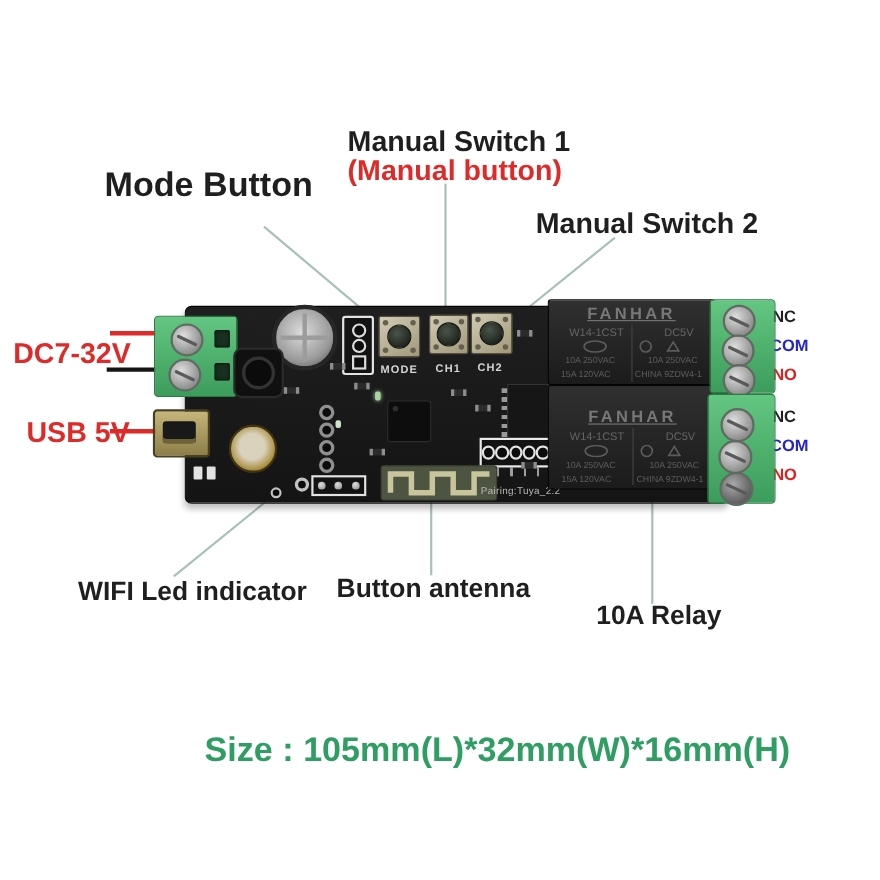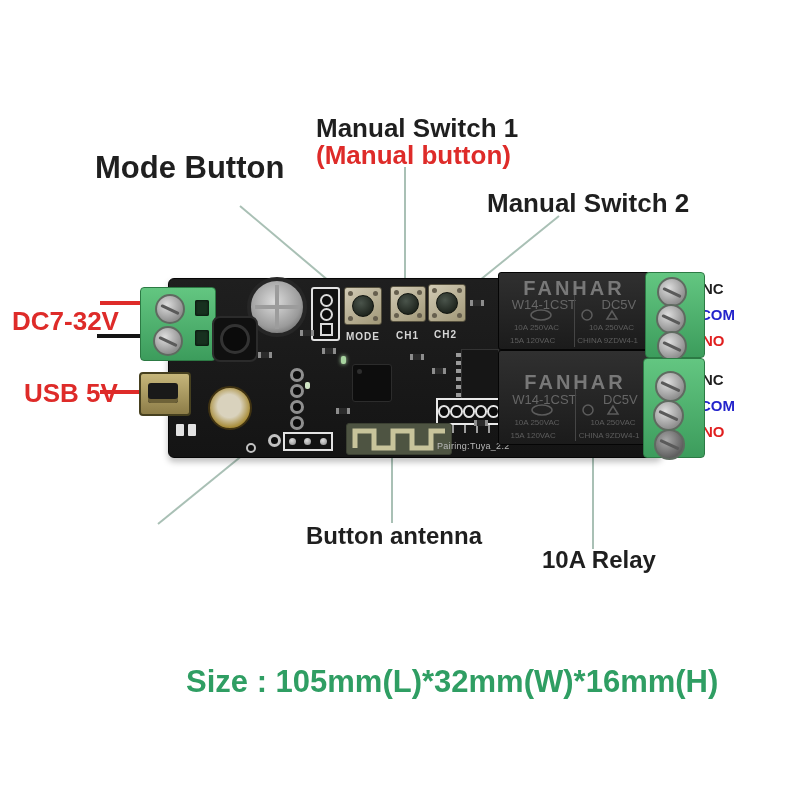--- a/index.html
+++ b/index.html
@@ -39,25 +39,25 @@
   .term{background:linear-gradient(180deg,#63c681,#3c9c5c);border:1px solid #2c7a44;border-radius:4px;}
   .screw{position:absolute;border-radius:50%;background:radial-gradient(circle at 38% 35%,#dedede,#8f8f8f 72%);
          border:2px solid #5f6a60;}
   .screw::after{content:"";position:absolute;left:12%;top:46%;width:76%;height:3px;background:#5a5a5a;
                 border-radius:2px;transform:rotate(25deg);}
   .notch{position:absolute;background:#17301f;border-radius:2px;box-shadow:inset 0 0 3px #000;}
 
   
   .relay{position:absolute;background:linear-gradient(180deg,#303030,#1b1b1b);
          border:1px solid #050505;border-radius:3px;color:#6f6f6f;overflow:hidden;}
-  .relay .brand{position:absolute;width:100%;text-align:center;font-weight:700;font-size:20px;
-                letter-spacing:3px;color:#787878;}
+  .relay .brand{position:absolute;width:100%;text-align:center;font-weight:700;font-size:15px;
+                letter-spacing:3px;color:#787878;text-decoration:underline;}
   .relay .row{position:absolute;width:100%;display:flex;justify-content:space-around;
               font-size:8px;color:#5d5d5d;white-space:nowrap;}
-  .relay .model{font-size:13px;color:#666;}
+  .relay .model{font-size:10px;color:#666;}
   .relay .divider{position:absolute;left:50%;width:1px;background:#454545;}
 
   
   .tact{position:absolute;width:36px;height:36px;background:linear-gradient(145deg,#d2cbb5,#a19878);
         border:1px solid #55503e;border-radius:3px;}
   .tact .dot{position:absolute;width:5px;height:5px;border-radius:50%;background:#665f4e;top:3px;left:3px;
              box-shadow:25px 0 0 #665f4e,0 25px 0 #665f4e,25px 25px 0 #665f4e;}
   .tact .cap{position:absolute;inset:0;margin:auto;width:20px;height:20px;border-radius:50%;
              background:radial-gradient(circle at 40% 35%,#4a544b,#1e241d 75%);border:1px solid #10140f;}
   .silk{position:absolute;color:#d6d6d6;font-size:10px;font-weight:700;letter-spacing:1px;white-space:nowrap;}
@@ -119,20 +119,21 @@
     <line class="ln-blk" x1="97" y1="336" x2="160" y2="336"></line>
     <line class="ln-red" x1="100" y1="392" x2="147" y2="392"></line>
   </svg>
 
   <div class="lbl lbl-mode">Mode Button</div>
   <div class="lbl lbl-ms1">Manual Switch 1</div>
   <div class="lbl lbl-pair">(Manual button)</div>
   <div class="lbl lbl-ms2">Manual Switch 2</div>
   <div class="lbl lbl-dc">DC7-32V</div>
   <div class="lbl lbl-usb">USB 5V</div>
+  <div class="lbl lbl-wifi">WIFI Led indicator</div>
   <div class="lbl lbl-ant">Button antenna</div>
   <div class="lbl lbl-rly">10A Relay</div>
   <div class="lbl lbl-size">Size : 105mm(L)*32mm(W)*16mm(H)</div>
 
   <div class="io io-nc" style="top:280px;">NC</div>
   <div class="io io-com" style="top:306px;">COM</div>
   <div class="io io-no" style="top:332px;">NO</div>
 
   <div class="io io-nc" style="top:371px;">NC</div>
   <div class="io io-com" style="top:397px;">COM</div>

